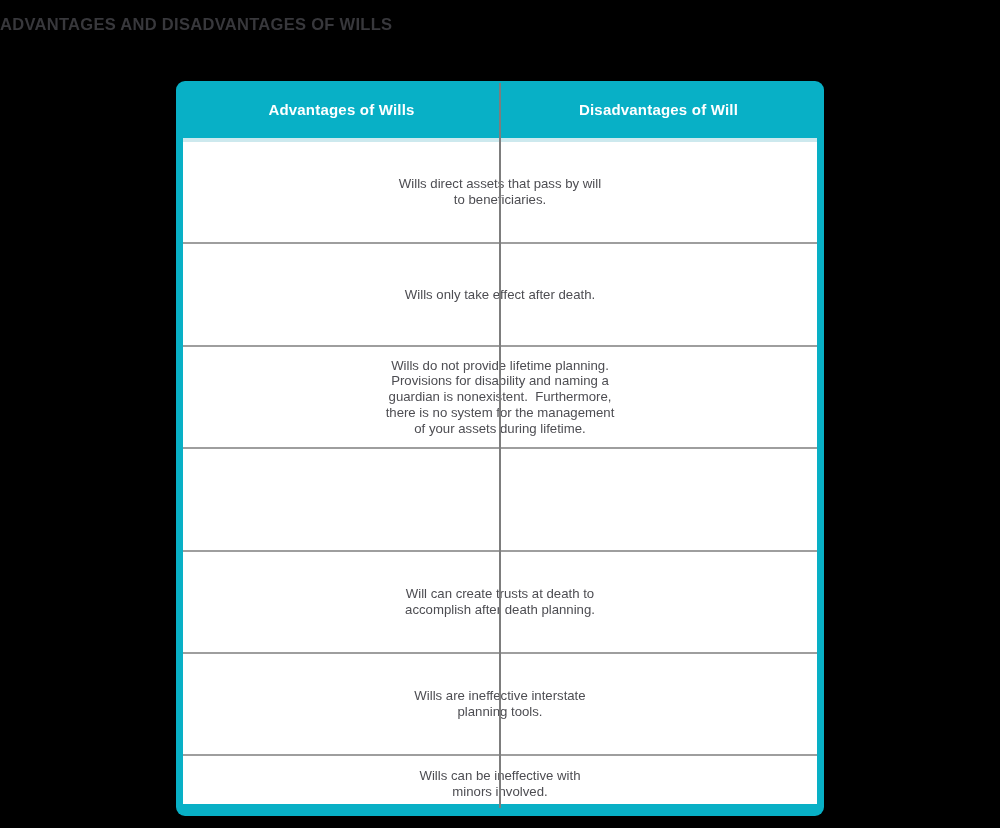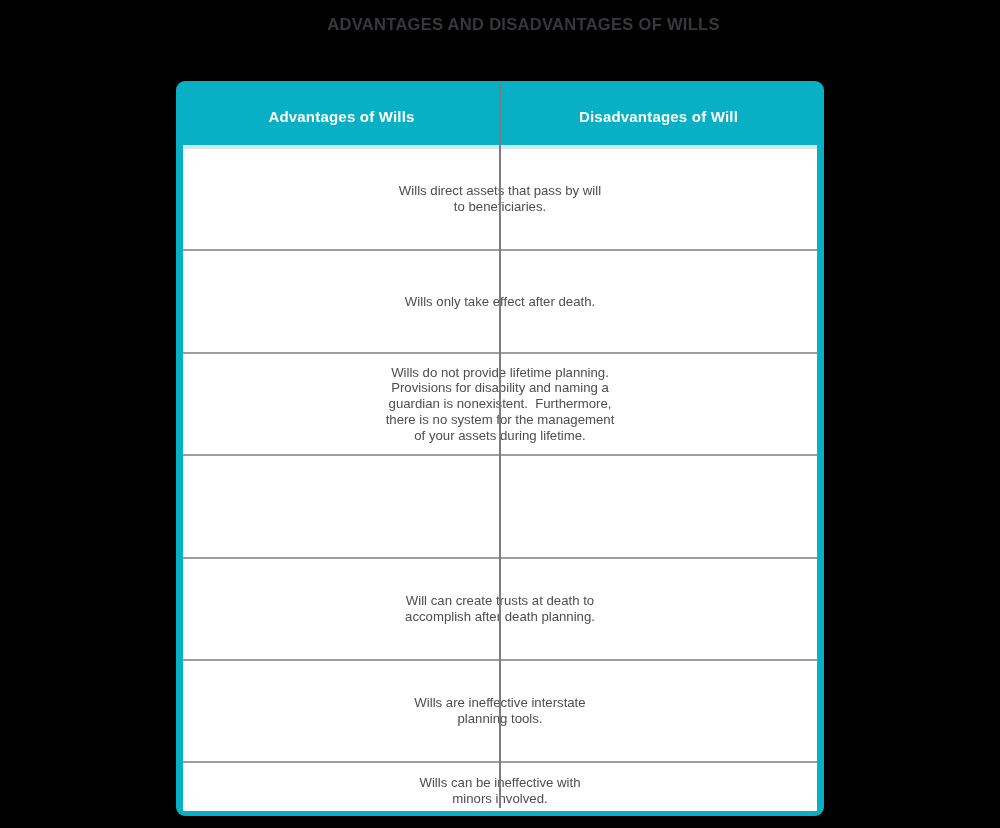--- a/index.html
+++ b/index.html
@@ -16,41 +16,38 @@
   body{
     background:var(--bg);
     font-family:"Liberation Sans","DejaVu Sans",sans-serif;
     position:relative;
     overflow:hidden;
   }
   .canvas{position:relative;width:1000px;height:828px;}
   .page-title{
     position:absolute;
     top:15px;left:0;right:0;
-    text-align:center;
     font-size:16.5px;
     font-weight:bold;
     letter-spacing:0.3px;
     color:var(--title-color);
-    padding-left:47px;
   }
   .wills-table{
     position:absolute;
     left:176px;top:81px;
     width:648px;height:735px;
     background:var(--accent);
     border-radius:9px;
     padding:0 7px 8px 7px;
     overflow:hidden;
   }
   .table-header{
     display:flex;
     height:61px;
     border-bottom:4px solid var(--accent-light);
-    margin-top:7px;
   }
   .header-cell{
     flex:1;
     display:flex;
     align-items:center;
     justify-content:center;
     color:#ffffff;
     font-size:15px;
     font-weight:bold;
     letter-spacing:0.2px;

